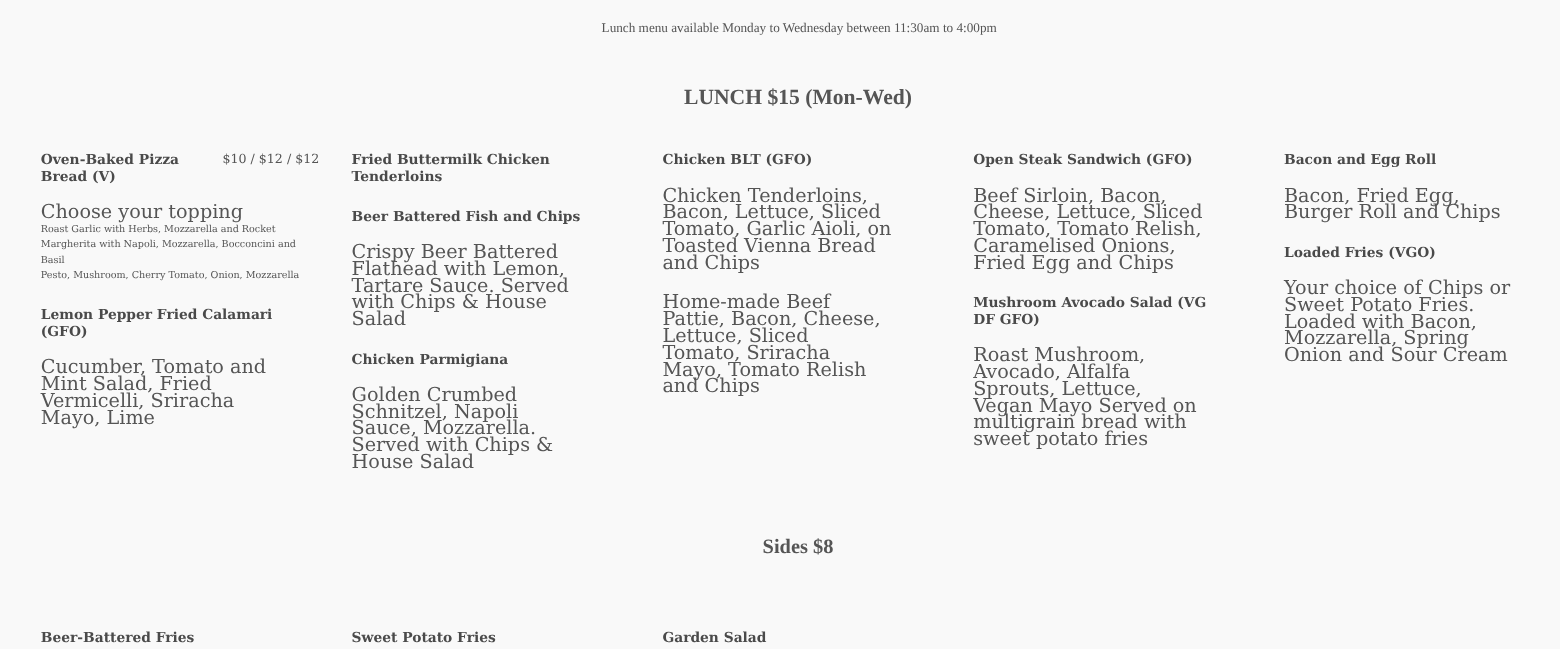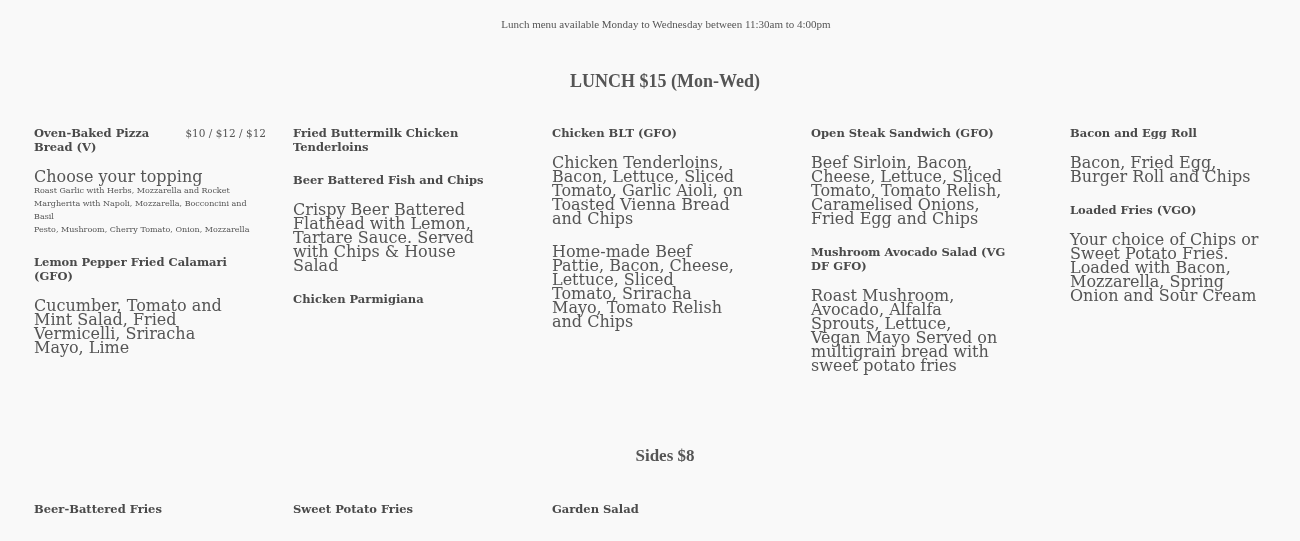--- a/index.html
+++ b/index.html
@@ -25,21 +25,21 @@
   .col { position: absolute; top: 126px; width: 232px; }
   .item { margin-bottom: 19px; }
   .item-head { display: flex; justify-content: space-between; align-items: flex-start; }
   .item-name {
     font-weight: bold; font-size: 11.5px; line-height: 14px; color: #4a4a4a;
   }
   .item-price { font-size: 10.5px; line-height: 14px; color: #555; white-space: nowrap; }
   .item-desc { font-size: 16px; line-height: 14px; color: #555; margin-top: 16px; }
   .item-options { font-size: 8px; line-height: 13px; color: #555; }
   .side {
-    position: absolute; top: 502px; font-size: 11.5px; font-weight: bold;
+    position: absolute; top: 524px; font-size: 11.5px; font-weight: bold;
     color: #4a4a4a;
   }
 </style>
 </head>
 <body>
 
 <div class="notice">Lunch menu available Monday to Wednesday between 11:30am to 4:00pm</div>
 <h2 class="section-title lunch-title">LUNCH $15 (Mon-Wed)</h2>
 
 <div class="col" style="left:34px">
@@ -62,20 +62,21 @@
 <div class="col" style="left:293px">
   <div class="item">
     <div class="item-name">Fried Buttermilk Chicken Tenderloins</div>
   </div>
   <div class="item">
     <div class="item-name">Beer Battered Fish and Chips</div>
     <div class="item-desc" style="width:190px">Crispy Beer Battered Flathead with Lemon, Tartare Sauce. Served with Chips &amp; House Salad</div>
   </div>
   <div class="item">
     <div class="item-name">Chicken Parmigiana</div>
+    <div class="item-desc" style="width:195px">Golden Crumbed Schnitzel, Napoli Sauce, Mozzarella. Served with Chips &amp; House Salad</div>
   </div>
 </div>
 
 <div class="col" style="left:552px">
   <div class="item">
     <div class="item-name">Chicken BLT (GFO)</div>
     <div class="item-desc" style="width:195px">Chicken Tenderloins, Bacon, Lettuce, Sliced Tomato, Garlic Aioli, on Toasted Vienna Bread and Chips</div>
   </div>
   <div class="item">
     <div class="item-desc" style="width:185px">Home-made Beef Pattie, Bacon, Cheese, Lettuce, Sliced Tomato, Sriracha Mayo, Tomato Relish and Chips</div>

